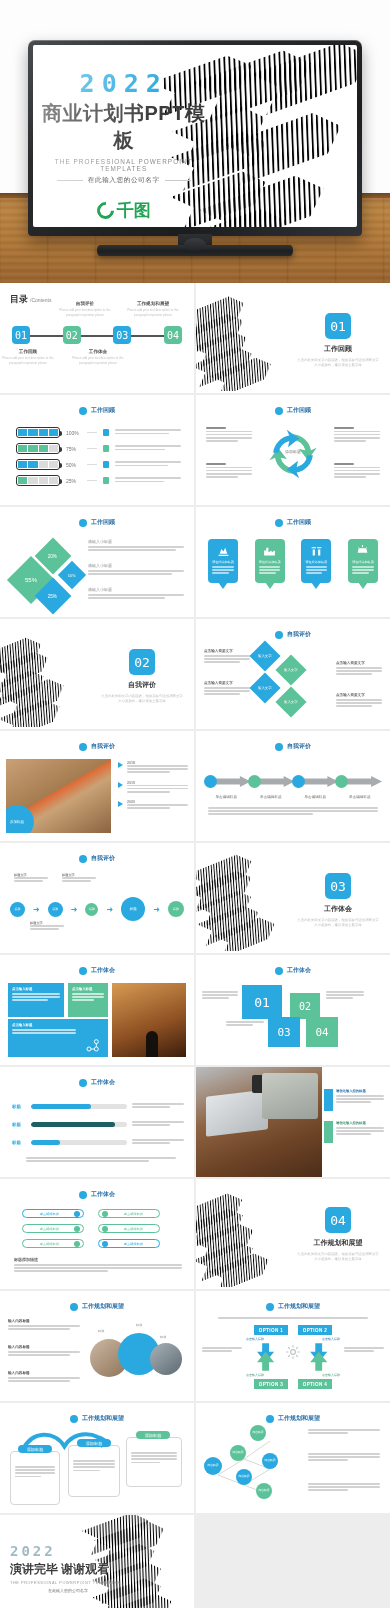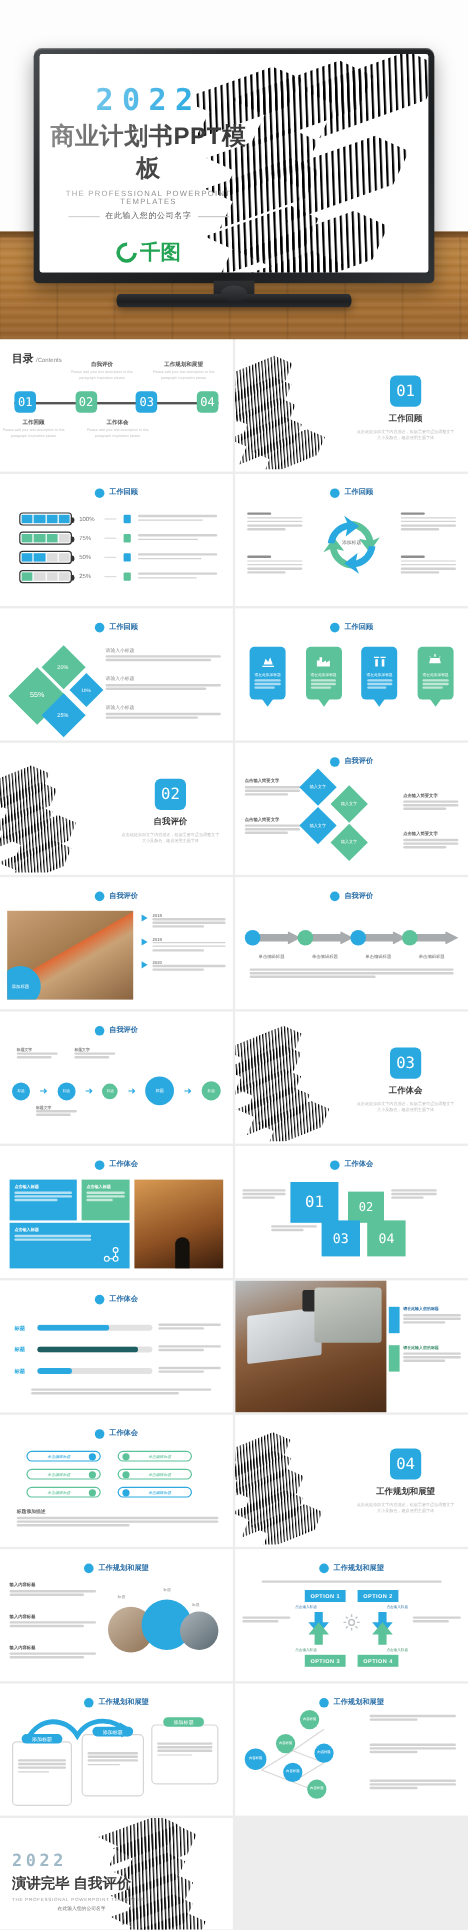--- a/index.html
+++ b/index.html
@@ -1030,19 +1030,19 @@
         <g style="color:#5a6b7d">
             <path d="M8 116 L102 116 L124 138 L102 160 L8 160 L30 138 Z" fill="url(#hatch)"></path>
           </g>
         <g style="color:#2aa9e0">
             <path d="M16 146 L110 146 L132 168 L110 190 L16 190 L38 168 Z" fill="url(#hatch)"></path>
           </g>
       </g>
     </svg>
     <div style="position:absolute;left:10px;top:28px;width:116px;">
       <div style="font-size:14px;letter-spacing:3px;color:#9fb9c6;font-weight:700;font-family:'DejaVu Sans Mono',monospace;">2022</div>
-      <div style="font-size:12px;font-weight:700;color:#3b3b3b;margin-top:2px;">演讲完毕 自我评价</div>
+      <div style="font-size:12px;font-weight:700;color:#3b3b3b;margin-top:2px;">演讲完毕 谢谢观看</div>
       <div style="font-size:3.8px;color:#9b9b9b;letter-spacing:.6px;margin-top:3px;">THE PROFESSIONAL POWERPOINT TEMPLATES</div>
       <div style="font-size:4px;color:#6f6f6f;margin-top:3px;text-align:center;">在此输入您的公司名字</div>
     </div>
   </div>
 
 </div>
 
 </body></html>

